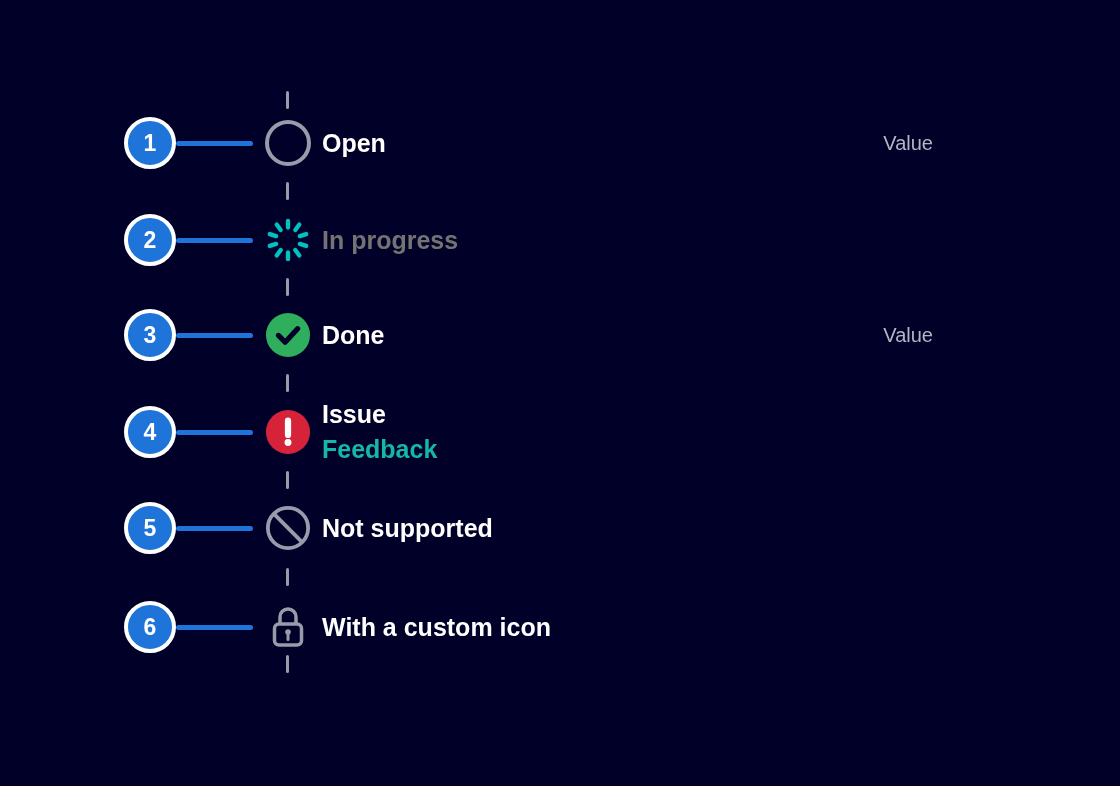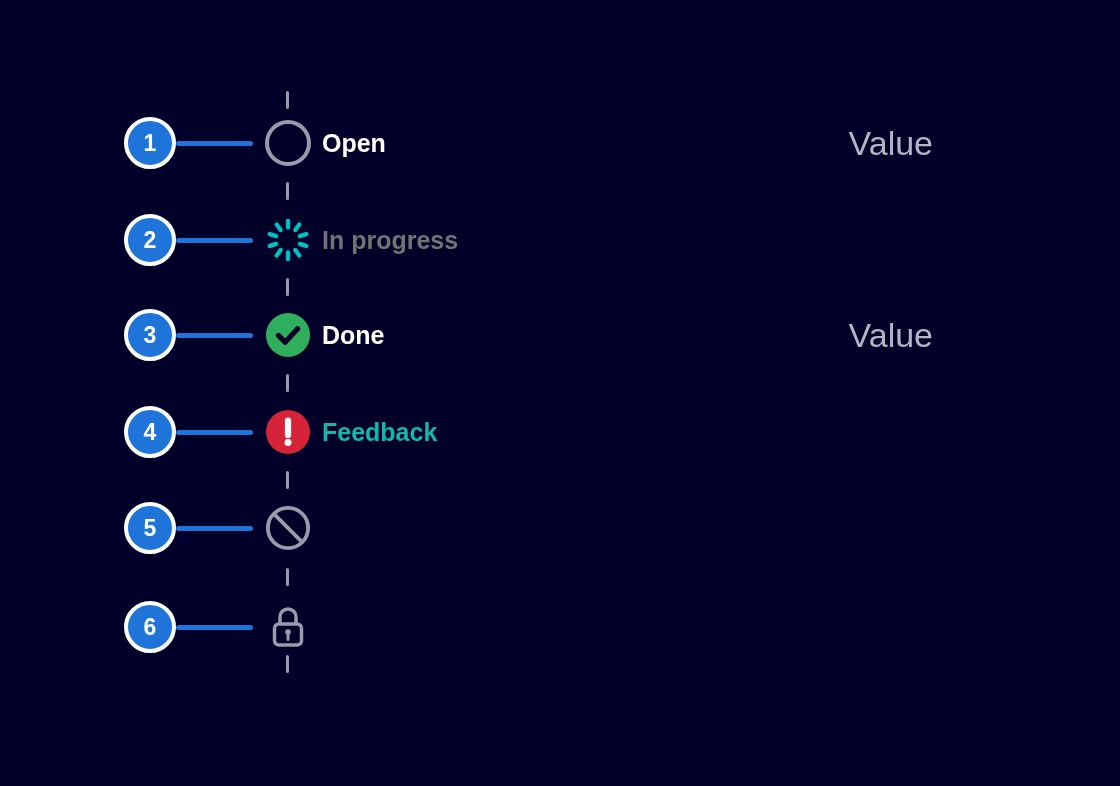--- a/index.html
+++ b/index.html
@@ -81,21 +81,21 @@
     line-height: 35px;
     font-size: 25px;
     font-weight: 700;
     color: #FFFFFF;
     white-space: nowrap;
   }
   .labels .teal { color: #737373; }
   .labels .pink { color: #14b8a6; }
   .value {
     margin-left: auto;
-    font-size: 34px;
+    font-size: 20px;
     font-weight: 400;
     color: #B5B4C2;
     white-space: nowrap;
   }
 </style>
 </head>
 <body>
 
 <div class="canvas">
 
@@ -170,45 +170,52 @@
     </div>
     <div class="connector"></div>
     <div class="icon-wrap">
       <svg width="46" height="46" viewBox="0 0 48 48">
         <circle cx="24" cy="24" r="23" fill="#D72339"></circle>
         <line x1="24" y1="12" x2="24" y2="27" stroke="#FFFFFF" stroke-width="6.5" stroke-linecap="round"></line>
         <circle cx="24" cy="35" r="3.6" fill="#FFFFFF"></circle>
       </svg>
     </div>
     <div class="labels">
+      <span>Issue</span>
       <span class="pink">Feedback</span>
     </div>
   </div>
 
   <div class="row" style="top:528px">
     <div class="badge">
       <span>5</span>
     </div>
     <div class="connector"></div>
     <div class="icon-wrap">
       <svg width="46" height="46" viewBox="0 0 48 48">
         <circle cx="24" cy="24" r="21" fill="none" stroke="#989BA9" stroke-width="4"></circle>
         <line x1="9.6" y1="9.6" x2="38.4" y2="38.4" stroke="#989BA9" stroke-width="4"></line>
       </svg>
+    </div>
+    <div class="labels">
+      <span>Not supported</span>
     </div>
   </div>
 
   <div class="row" style="top:627px">
     <div class="badge">
       <span>6</span>
     </div>
     <div class="connector"></div>
     <div class="icon-wrap">
       <svg width="48" height="48" viewBox="0 0 48 48">
         <path d="M16 21 V14 a8 8 0 0 1 16 0 V21" fill="none" stroke="#989BA9" stroke-width="3.5"></path>
         <rect x="10.5" y="21" width="27" height="21" rx="4.5" fill="none" stroke="#989BA9" stroke-width="3.5"></rect>
         <circle cx="24" cy="29" r="2.8" fill="#989BA9"></circle>
         <line x1="24" y1="30" x2="24" y2="36.5" stroke="#989BA9" stroke-width="3" stroke-linecap="round"></line>
       </svg>
     </div>
+    <div class="labels">
+      <span>With a custom icon</span>
+    </div>
   </div>
 
 </div>
 
 </body></html>

